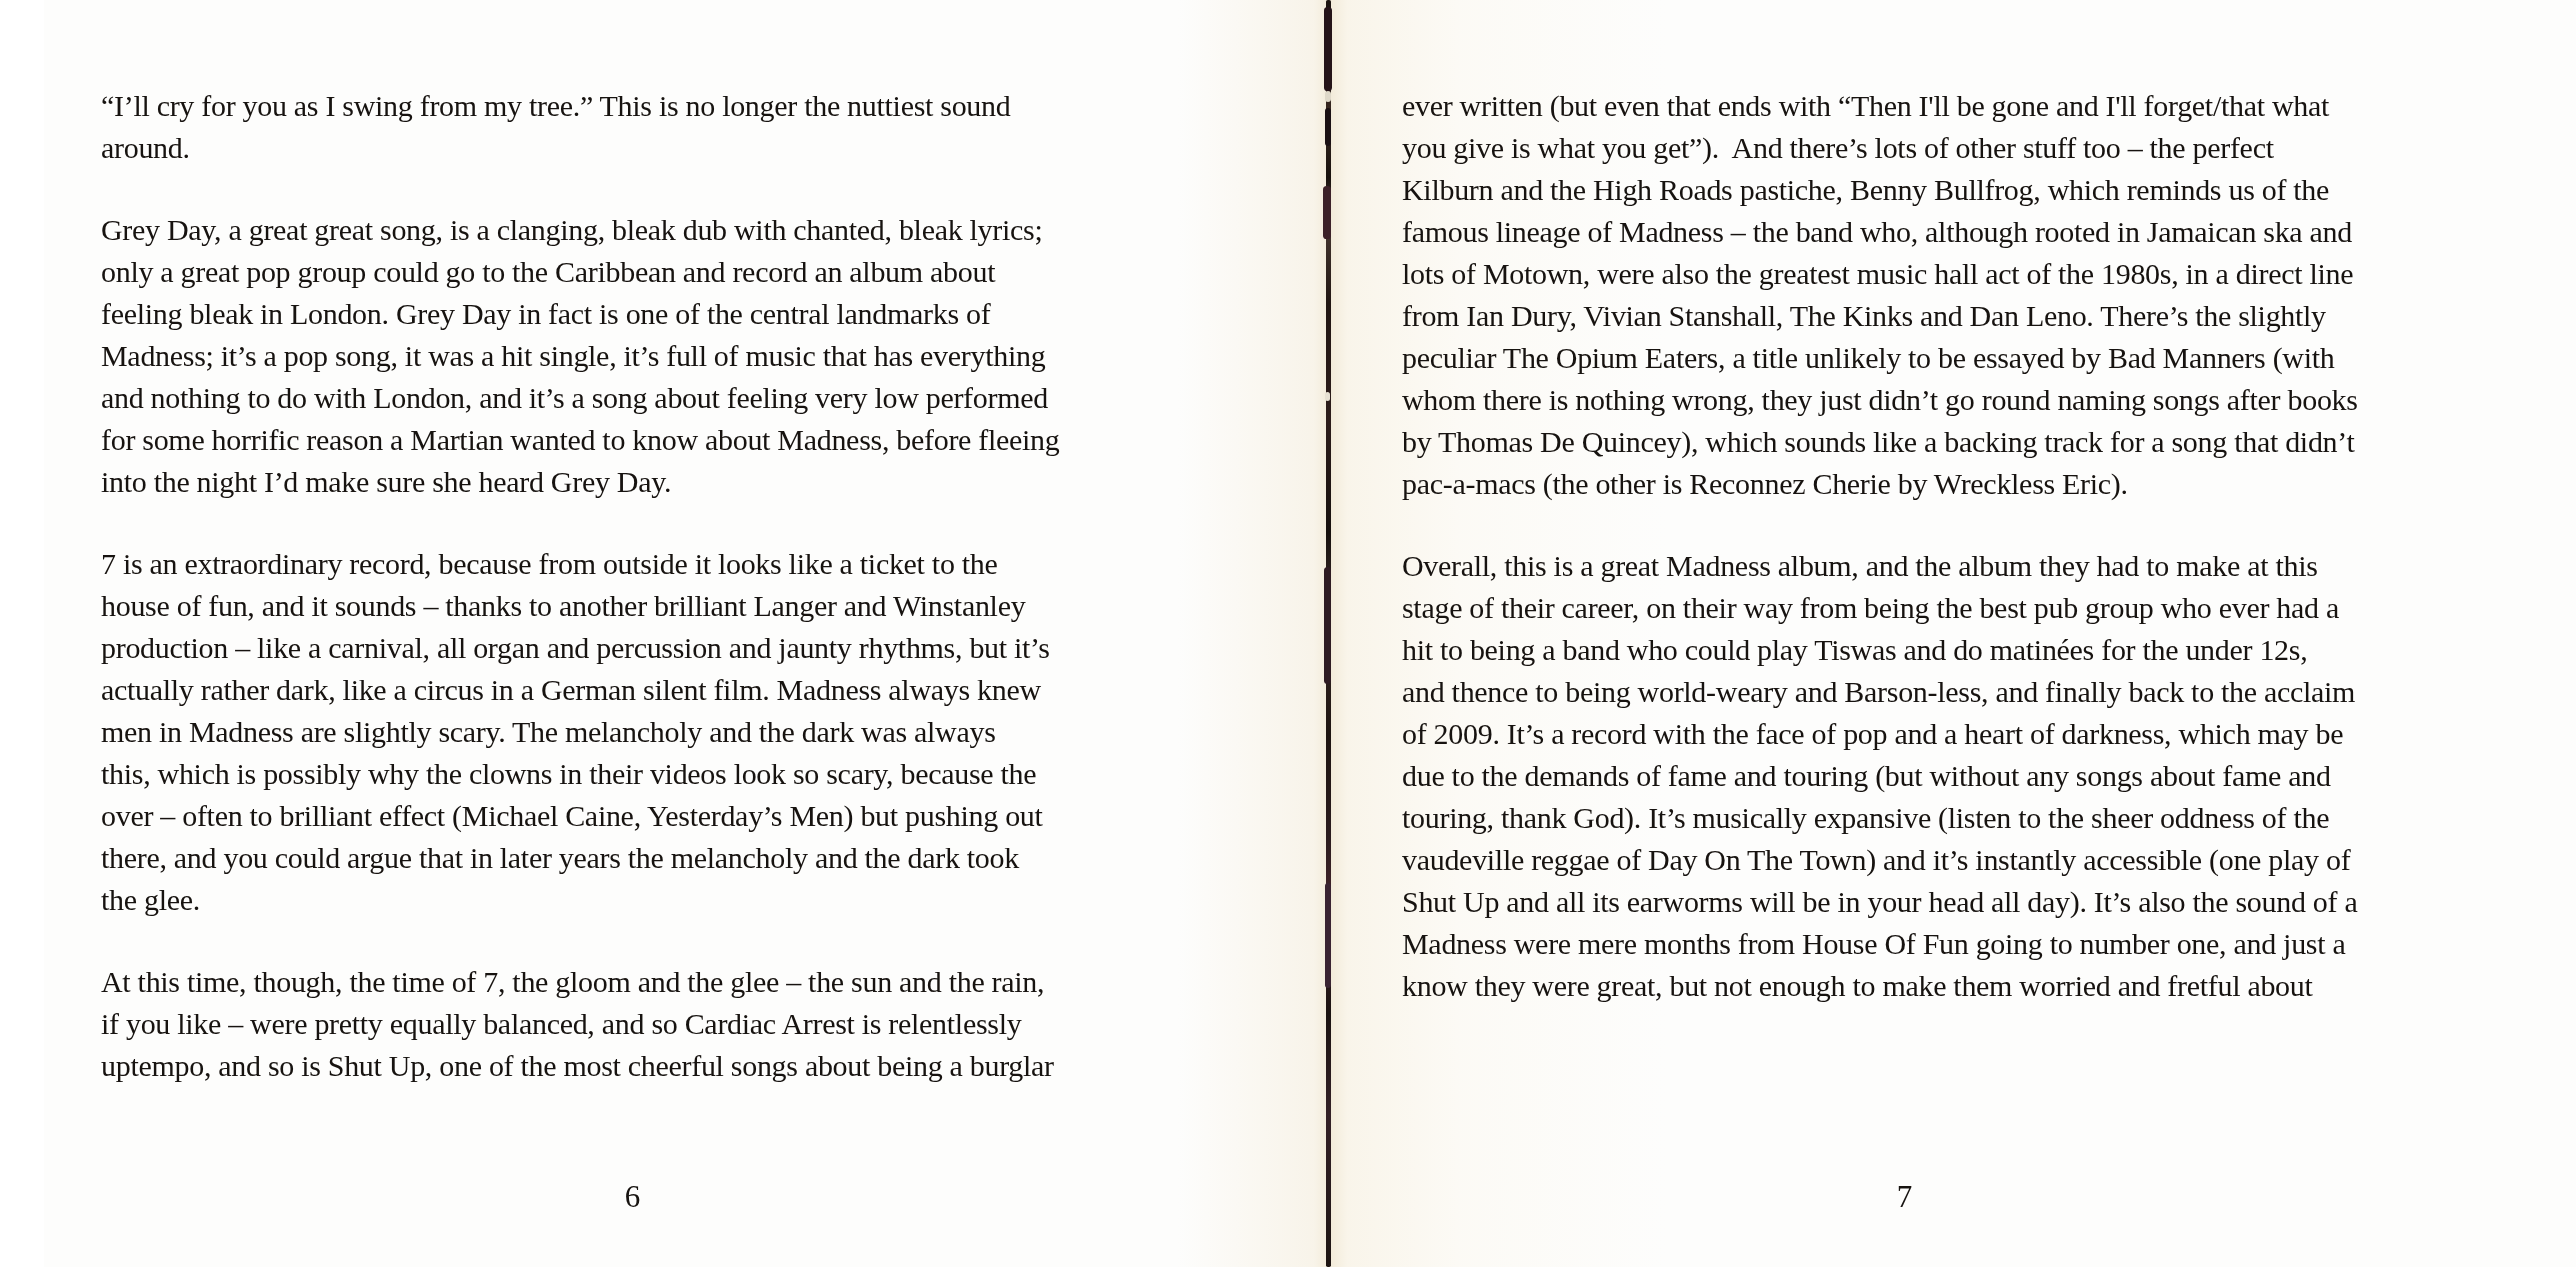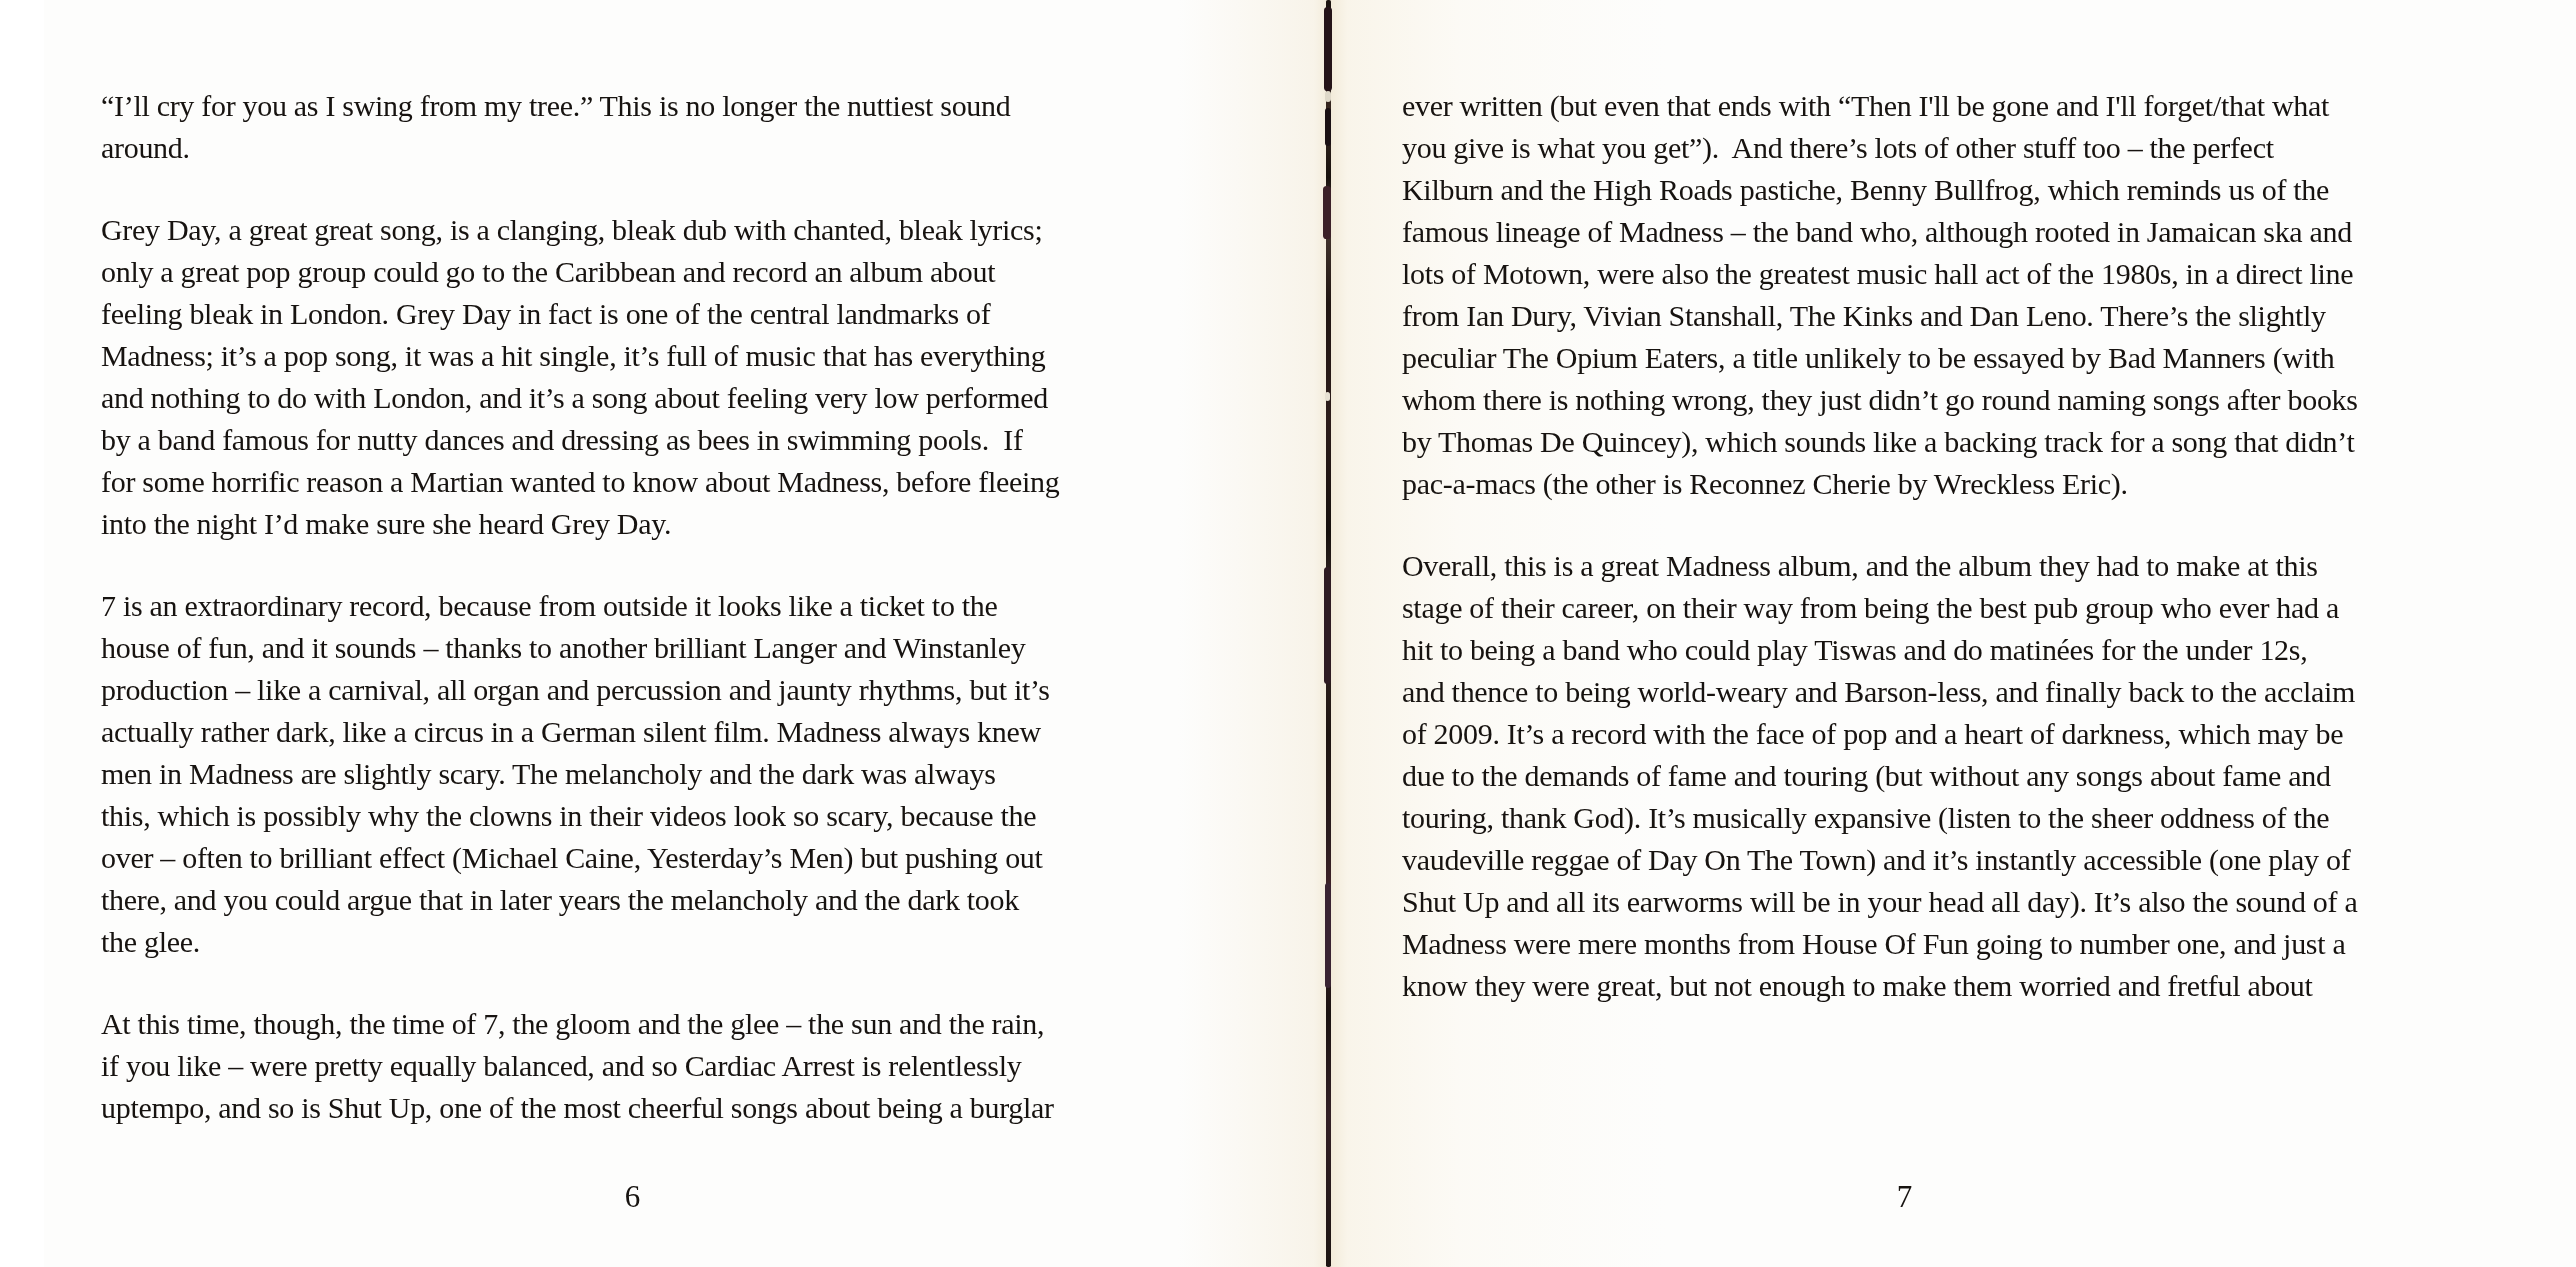--- a/index.html
+++ b/index.html
@@ -102,21 +102,20 @@
         <div class="paragraph">
           <div class="line">“I’ll cry for you as I swing from my tree.” This is no longer the nuttiest sound</div>
           <div class="line">around.</div>
         </div>
         <div class="paragraph">
           <div class="line">Grey Day, a great great song, is a clanging, bleak dub with chanted, bleak lyrics;</div>
           <div class="line">only a great pop group could go to the Caribbean and record an album about</div>
           <div class="line">feeling bleak in London. Grey Day in fact is one of the central landmarks of</div>
           <div class="line">Madness; it’s a pop song, it was a hit single, it’s full of music that has everything</div>
           <div class="line">and nothing to do with London, and it’s a song about feeling very low performed</div>
-          <div class="line">by a band famous for nutty dances and dressing as bees in swimming pools.  If</div>
           <div class="line">for some horrific reason a Martian wanted to know about Madness, before fleeing</div>
           <div class="line">into the night I’d make sure she heard Grey Day.</div>
         </div>
         <div class="paragraph">
           <div class="line">7 is an extraordinary record, because from outside it looks like a ticket to the</div>
           <div class="line">house of fun, and it sounds – thanks to another brilliant Langer and Winstanley</div>
           <div class="line">production – like a carnival, all organ and percussion and jaunty rhythms, but it’s</div>
           <div class="line">actually rather dark, like a circus in a German silent film. Madness always knew</div>
           <div class="line">men in Madness are slightly scary. The melancholy and the dark was always</div>
           <div class="line">this, which is possibly why the clowns in their videos look so scary, because the</div>

